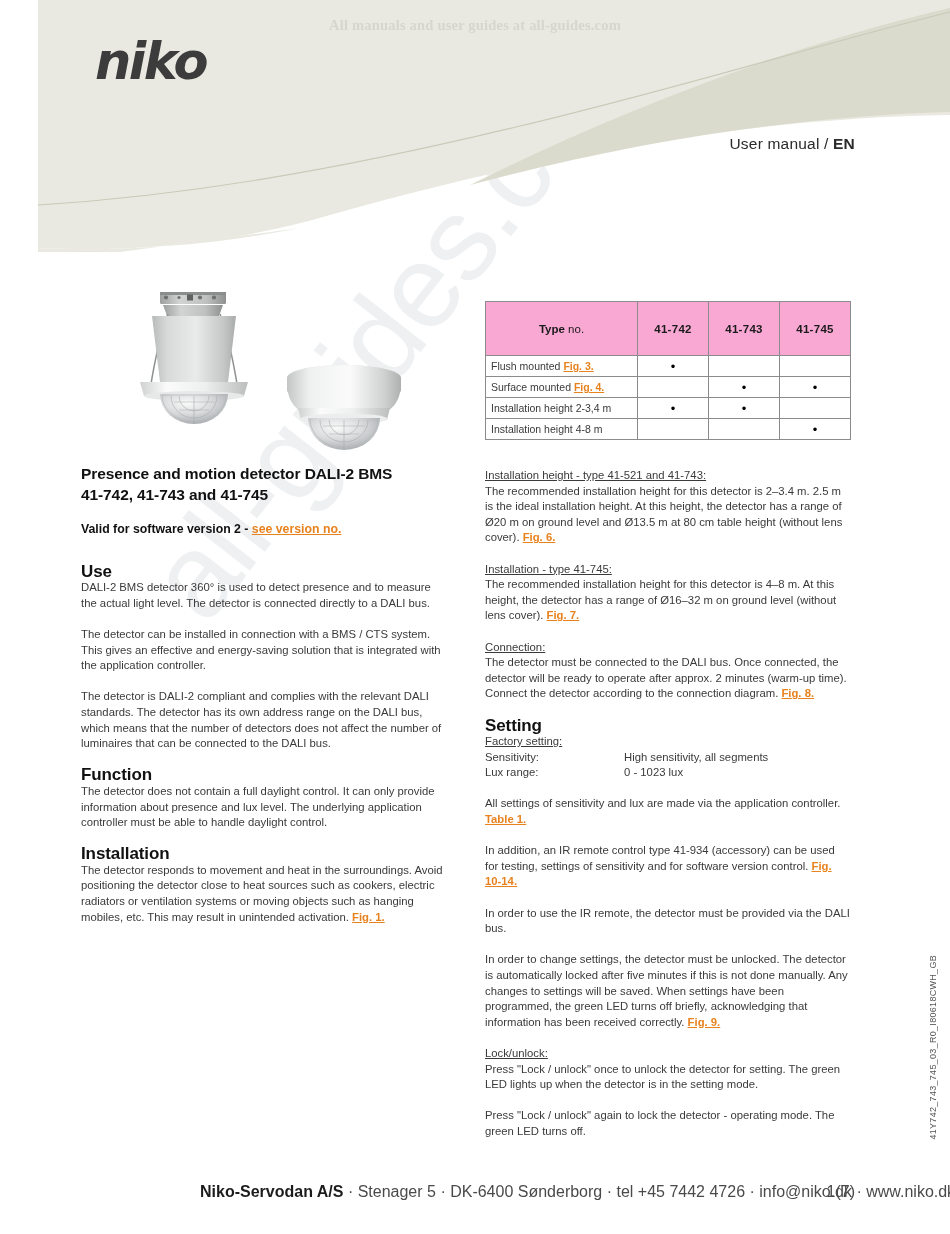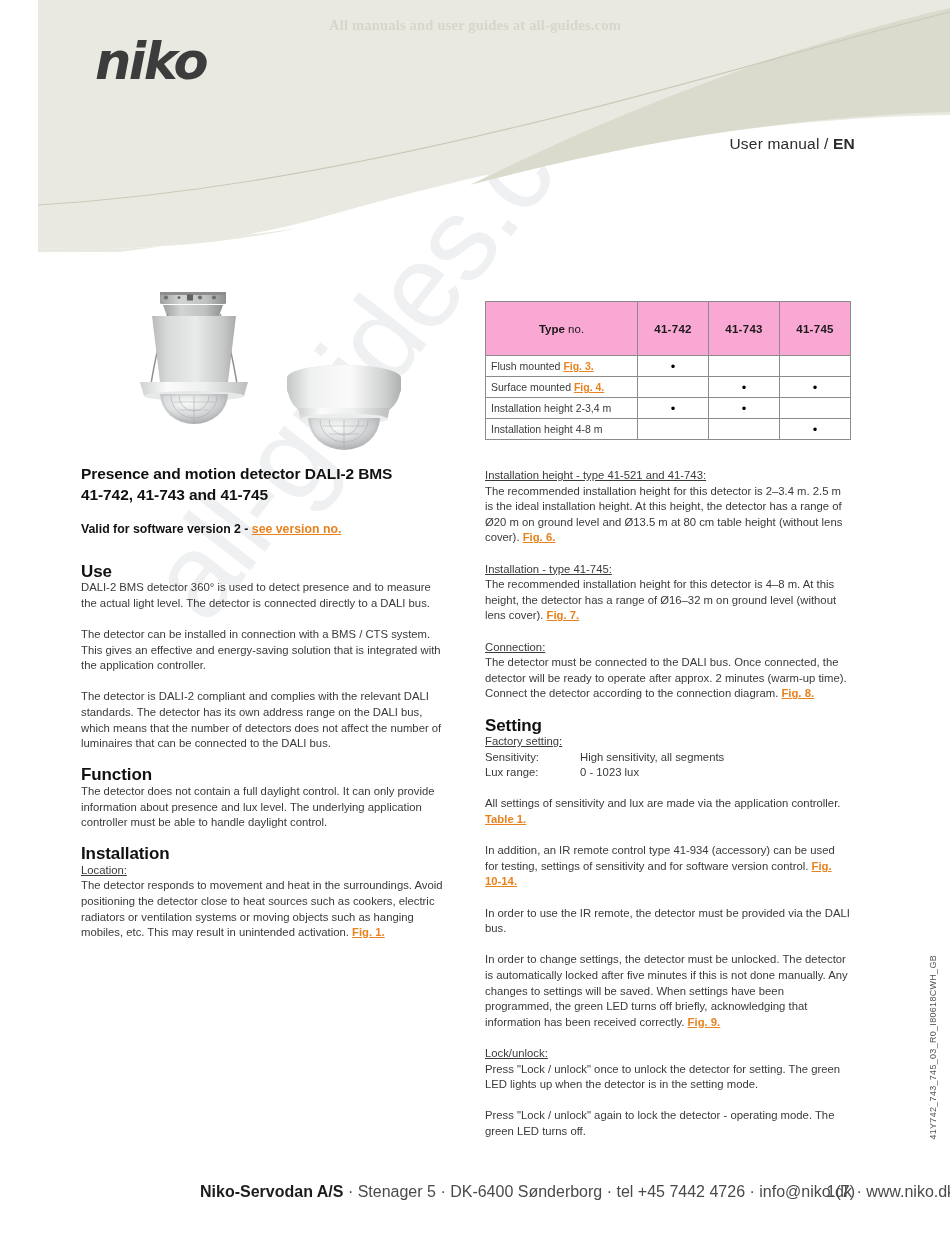--- a/index.html
+++ b/index.html
@@ -178,21 +178,21 @@
     margin-bottom: 1px;
     letter-spacing: -0.1px;
   }
   .sub-underline {
     text-decoration: underline;
     color: #3a3a3a;
   }
   p.para { margin-bottom: 15.6px; }
   p.tight { margin-bottom: 0; }
 
-  .kv { display: flex; }
+  .kv { display: flex; gap: 44px; }
   .kv .k { width: 95px; flex: 0 0 95px; }
   .kv .v { flex: 1; }
 
   
   .vcode {
     position: absolute;
     right: 22px;
     top: 955px;
     transform: rotate(-90deg);
     transform-origin: right top;
@@ -379,21 +379,20 @@
 
     <h2 class="sec">Use</h2>
     <p class="para">DALI-2 BMS detector 360° is used to detect presence and to measure the actual light level. The detector is connected directly to a DALI bus.</p>
     <p class="para">The detector can be installed in connection with a BMS / CTS system. This gives an effective and energy-saving solution that is integrated with the application controller.</p>
     <p class="para">The detector is DALI-2 compliant and complies with the relevant DALI standards. The detector has its own address range on the DALI bus, which means that the number of detectors does not affect the number of luminaires that can be connected to the DALI bus.</p>
 
     <h2 class="sec">Function</h2>
     <p class="para">The detector does not contain a full daylight control. It can only provide information about presence and lux level. The underlying application controller must be able to handle daylight control.</p>
 
     <h2 class="sec">Installation</h2>
-    <div class="sub-underline">Location:</div>
     <p class="para"><span>The detector responds to movement and heat in the surroundings. Avoid positioning the detector close to heat sources such as cookers, electric radiators or ventilation systems or moving objects such as hanging mobiles, etc. This may result in unintended activation. </span><span class="figlink">Fig. 1.</span></p>
   </div>
 
   <div class="col col-right">
 
     <div class="sub-underline">Installation height - type 41-521 and 41-743:</div>
     <p class="para"><span>The recommended installation height for this detector is 2–3.4 m. 2.5 m is the ideal installation height. At this height, the detector has a range of Ø20 m on ground level and Ø13.5 m at 80 cm table height (without lens cover). </span><span class="figlink">Fig. 6.</span></p>
 
     <div class="sub-underline">Installation - type 41-745:</div>
     <p class="para"><span>The recommended installation height for this detector is 4–8 m. At this height, the detector has a range of Ø16–32 m on ground level (without lens cover). </span><span class="figlink">Fig. 7.</span></p>

